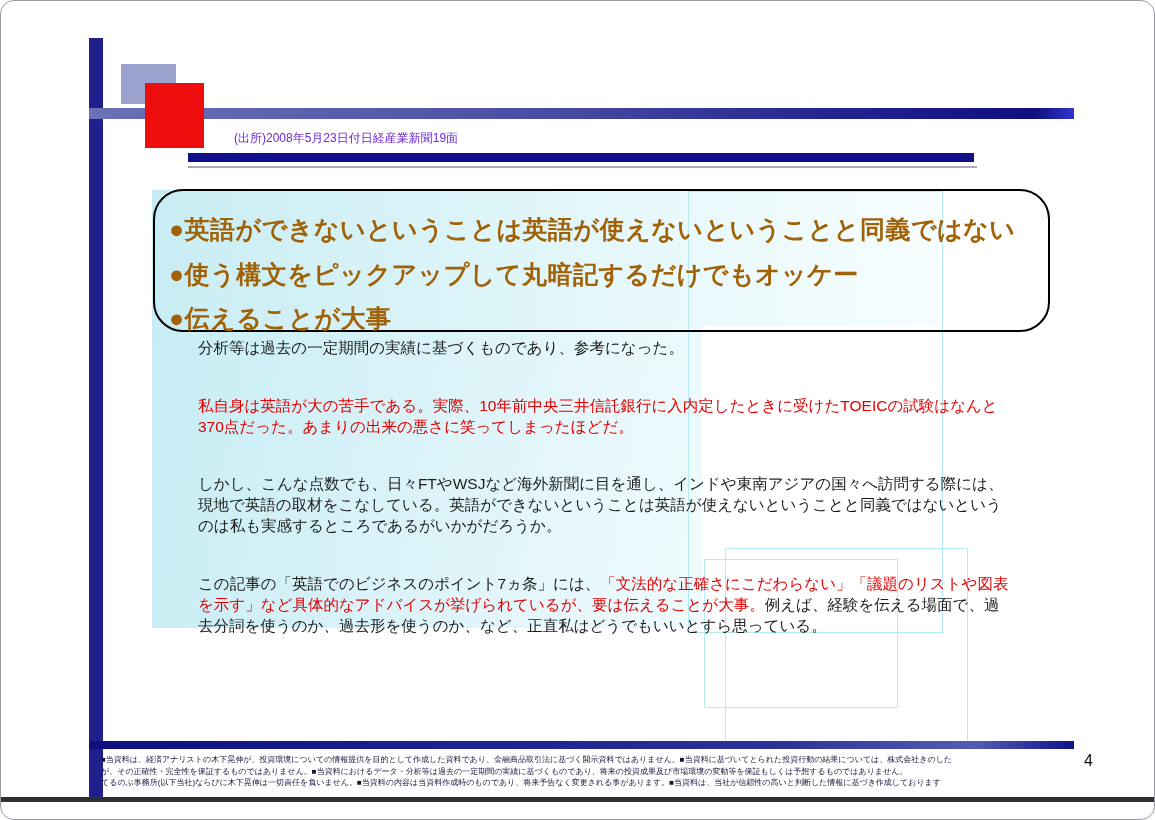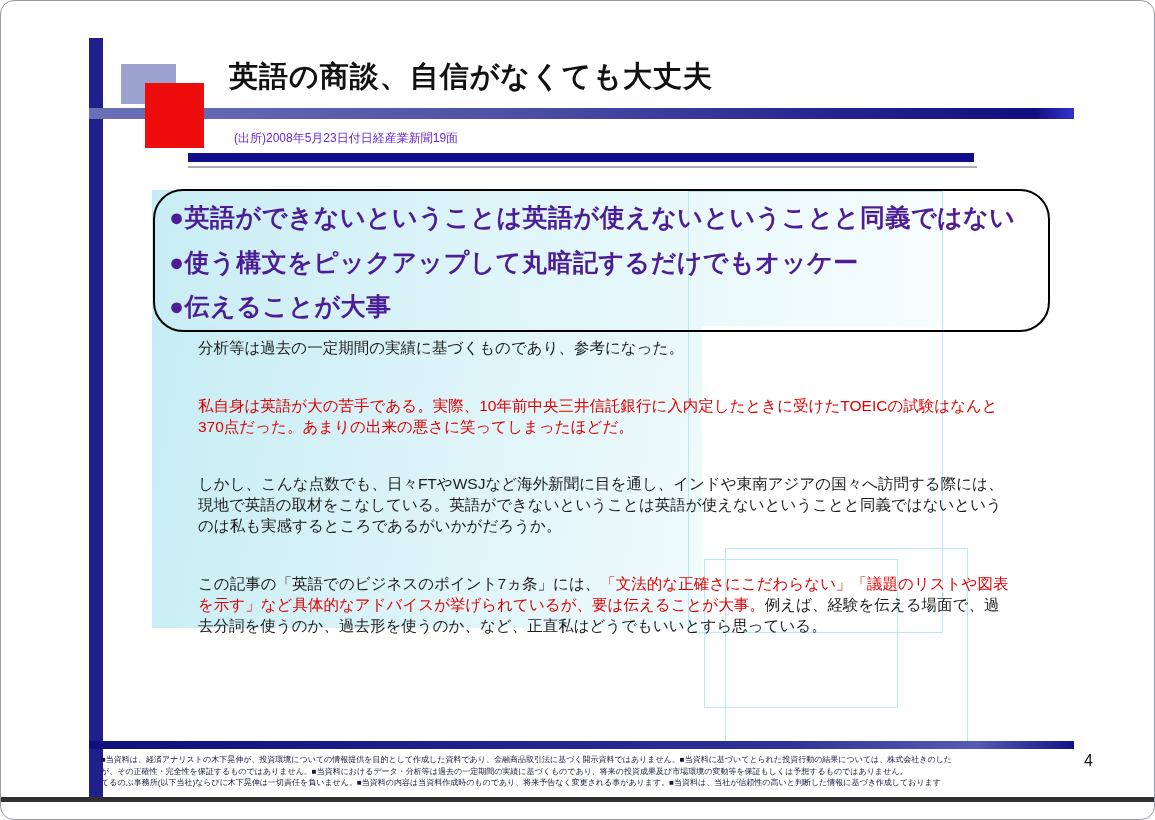--- a/index.html
+++ b/index.html
@@ -32,22 +32,22 @@
   .cyan-bullet { left:157px; top:191px; width:781px; height:134px;
                  background:linear-gradient(to right,#c9edf4 0%,#e6f8fb 60%,#f6fdfe 100%); }
   .ghost-box   { border:1px solid #b5ecf4; background:transparent; }
   .ghost-1 { left:687px; top:190px; width:253px; height:440px; }
   .ghost-2 { left:703px; top:558px; width:192px; height:147px; }
   .ghost-3 { left:724px; top:547px; width:241px; height:193px; }
 
   
   .bullet-box { left:152px; top:188px; width:893px; height:139px;
                 border:2px solid #000; border-radius:30px; background:transparent; }
-  .bullet-line { left:168px; font-size:25px; font-weight:bold; color:#4c1d95;
-                 letter-spacing:0.5px; white-space:nowrap; }
+  .bullet-line { left:168px; font-size:25px; font-weight:bold; color:#a16207;
+                 letter-spacing:0.5px; white-space:nowrap;margin-top:12px; }
   .bl-1 { top:200px; } .bl-2 { top:245px; } .bl-3 { top:289px; }
 
   
   .para { left:197px; width:812px; font-size:15.5px; line-height:21px; color:#1c1c1c;
           text-align:left; }
   .p1 { top:336px; } .p2 { top:394px; } .p3 { top:472px; } .p4 { top:572px; } .p5 { top:677px; }
   .red-text { color:#e00000; }
 
   
   .footer-bar { left:88px; top:740px; width:985px; height:8px;
@@ -60,21 +60,20 @@
 </style>
 </head>
 <body>
 
 <div class="slide">
 
   <div class="abs left-bar"></div>
   <div class="abs lav-square"></div>
   <div class="abs hdr-bar-1"></div>
   <div class="abs red-square"></div>
-  <div class="abs page-title">英語の商談、自信がなくても大丈夫</div>
   <div class="abs src-line">(出所)2008年5月23日付日経産業新聞19面</div>
   <div class="abs hdr-bar-2"></div>
   <div class="abs hdr-bar-2u"></div>
 
   <div class="abs cyan-main"></div>
   <div class="abs cyan-bullet"></div>
   <div class="abs ghost-box ghost-1"></div>
   <div class="abs ghost-box ghost-2"></div>
   <div class="abs ghost-box ghost-3"></div>
 

